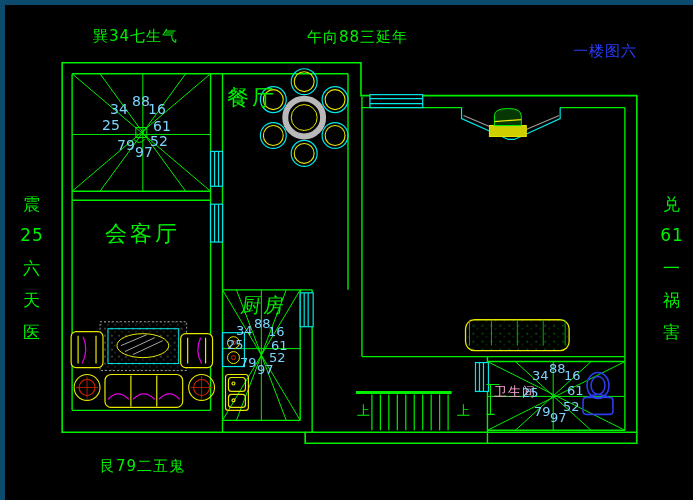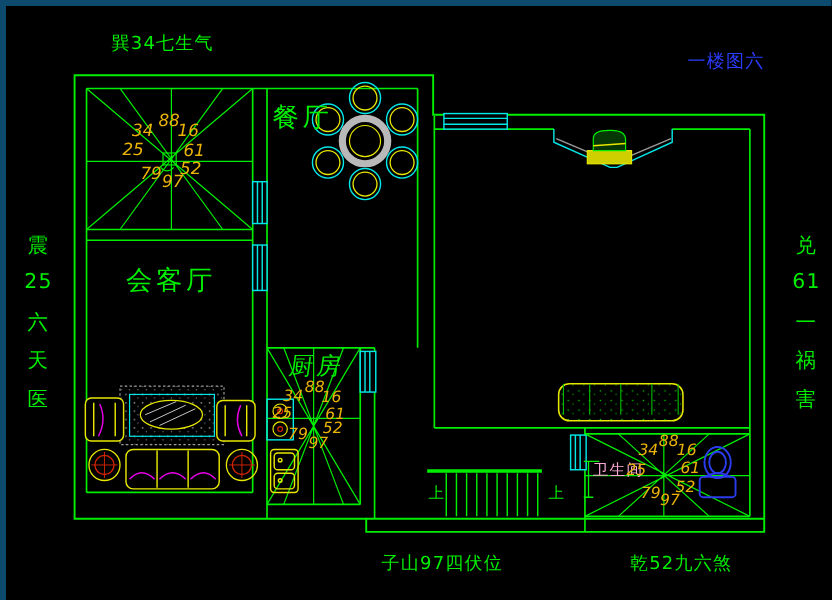--- a/index.html
+++ b/index.html
@@ -3,21 +3,21 @@
 <meta charset="utf-8">
 <style>
   html,body{margin:0;padding:0;background:#000;}
   .canvas{position:relative;width:691px;height:498px;background:#000;border:5px solid #0c4a6e;overflow:hidden;
           font-family:"DejaVu Sans",sans-serif;}
   svg{position:absolute;left:0;top:0;}
   .t{position:absolute;color:#00ef00;white-space:nowrap;font-size:15px;letter-spacing:1px;}
   .blue{color:#2a3cff;}
   .room{font-size:22px;letter-spacing:3px;}
   .vert span{display:block;height:32px;font-size:17px;text-align:center;}
-  .star-num{position:absolute;color:#eab308;font-size:13px;line-height:13px;font-style:italic;}
+  .star-num{position:absolute;color:#7dd3fc;font-size:13px;line-height:13px;}
   .s1 .star-num{font-size:14px;}
   .up{position:absolute;color:#00ef00;font-size:13px;}
   .bath-label{position:absolute;color:#f9a8d4;font-size:13px;letter-spacing:1px;}
 </style>
 </head>
 <body>
 
 <div class="canvas">
 
 <svg width="691" height="498" viewBox="0 0 693 500">
@@ -194,23 +194,23 @@
     <ellipse cx="595" cy="382" rx="7" ry="9"></ellipse>
     <rect x="580" y="394" width="30" height="17" rx="3"></rect>
     <path d="M584,394 Q595,388 606,394"></path>
   </g>
   <g stroke="#00ef00" stroke-width="1.1" fill="none">
     <path d="M487,381 L487,411 M483,381 L496,381 M483,411 L491,411"></path>
   </g>
 </svg>
 
   <div class="t" style="left:88px;top:22px">巽34七生气</div>
+  <div class="t" style="left:302px;top:23px">午向88三延年</div>
   <div class="t blue" style="left:568px;top:37px">一楼图六</div>
-  <div class="t" style="left:313px;top:455px">子山97四伏位</div>
-  <div class="t" style="left:520px;top:455px">乾52九六煞</div>
+  <div class="t" style="left:95px;top:452px">艮79二五鬼</div>
 
   <div class="t vert" style="left:10px;top:188px;width:34px">
     <span>震</span>
     <span>25</span>
     <span>六</span>
     <span>天</span>
     <span>医</span>
   </div>
   <div class="t vert" style="left:650px;top:188px;width:34px">
     <span>兑</span>

